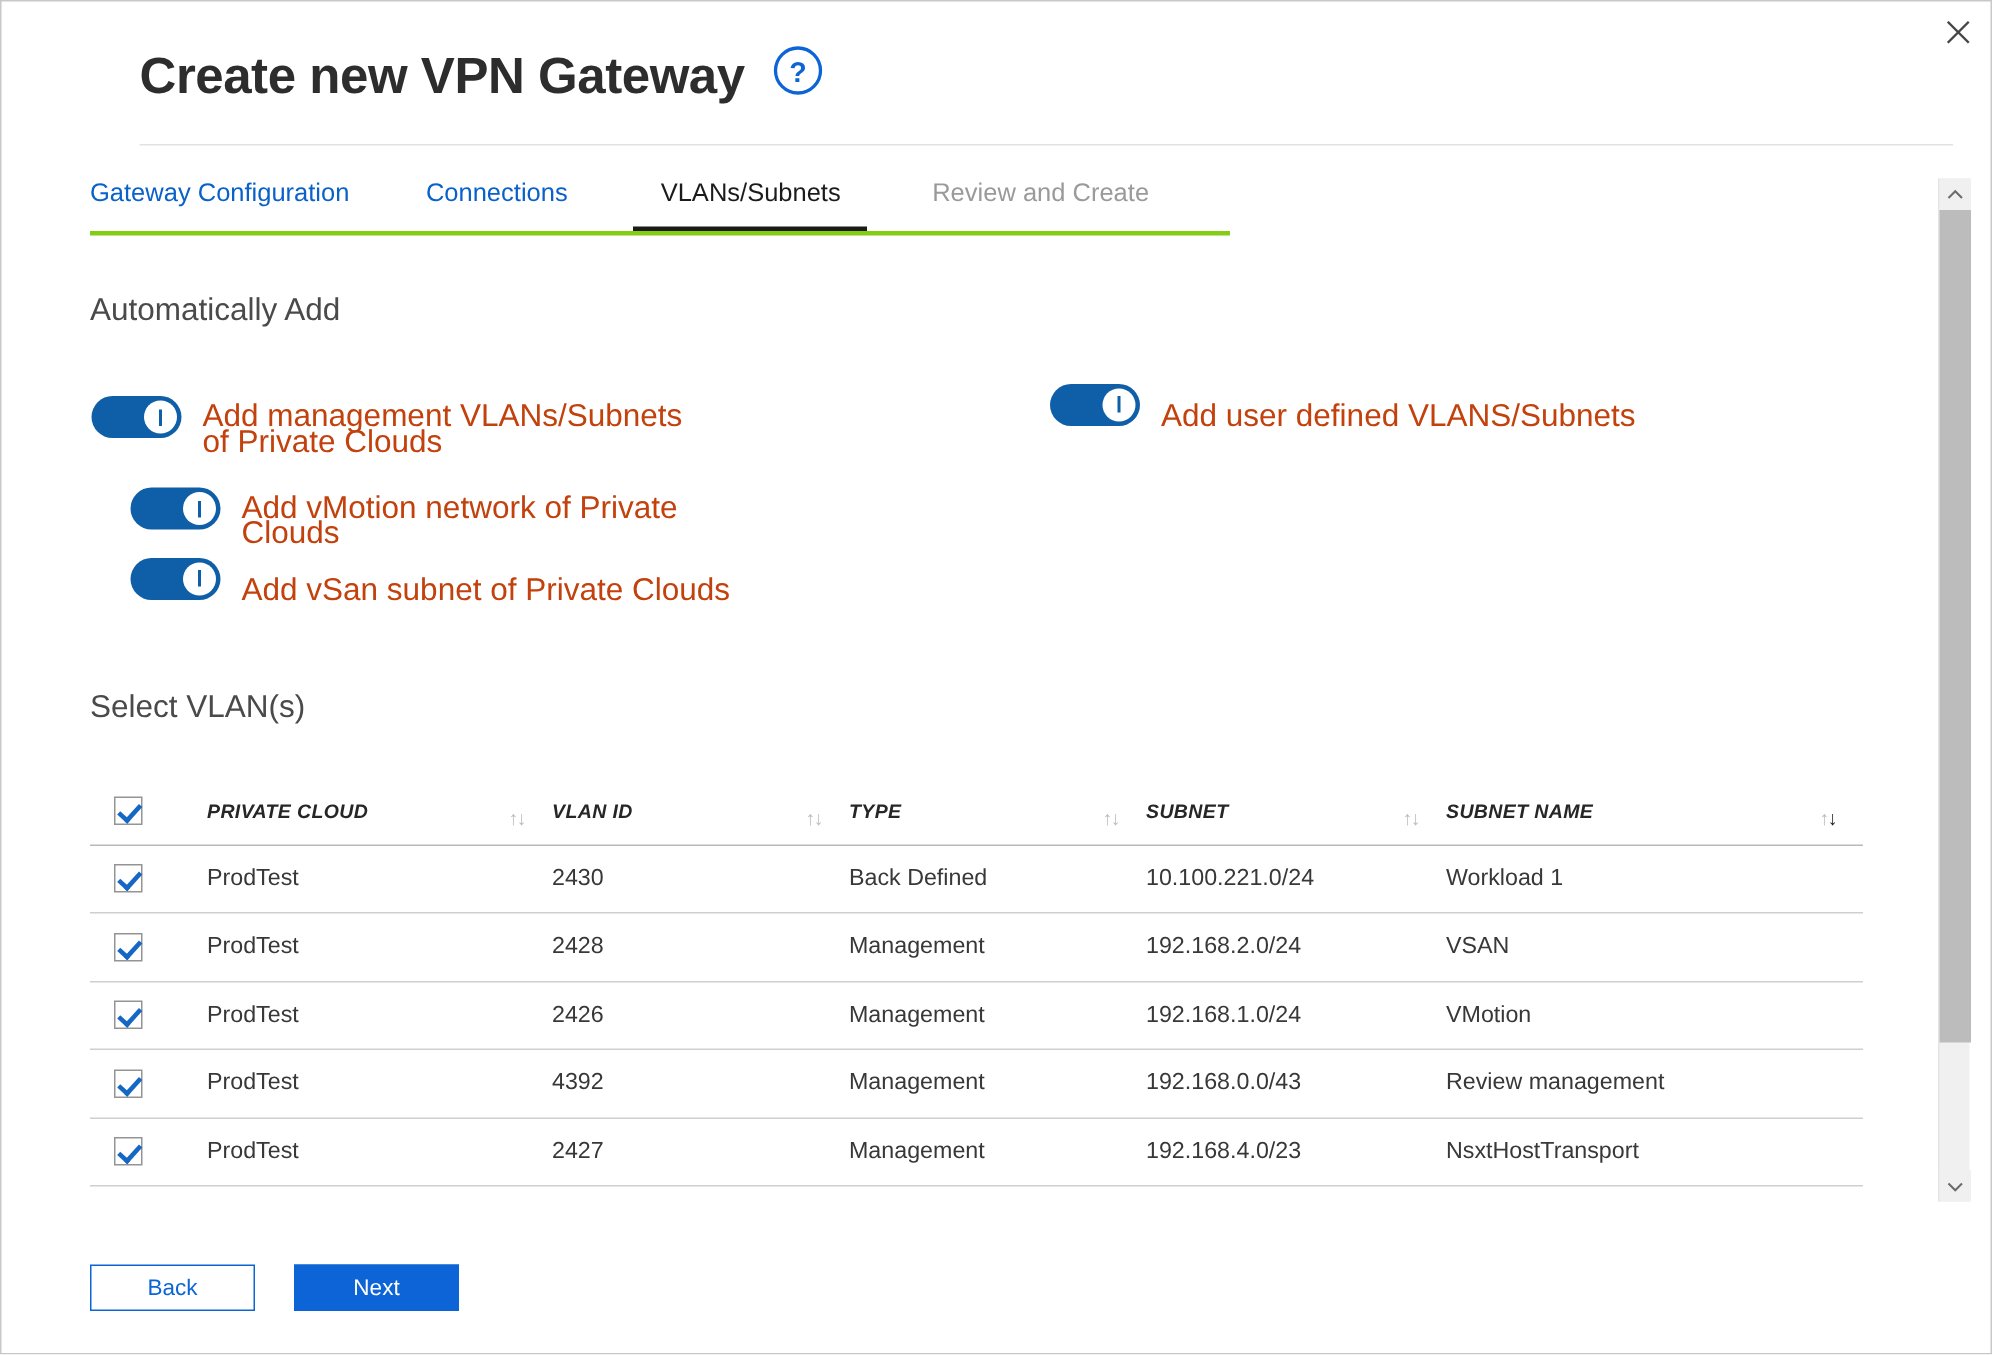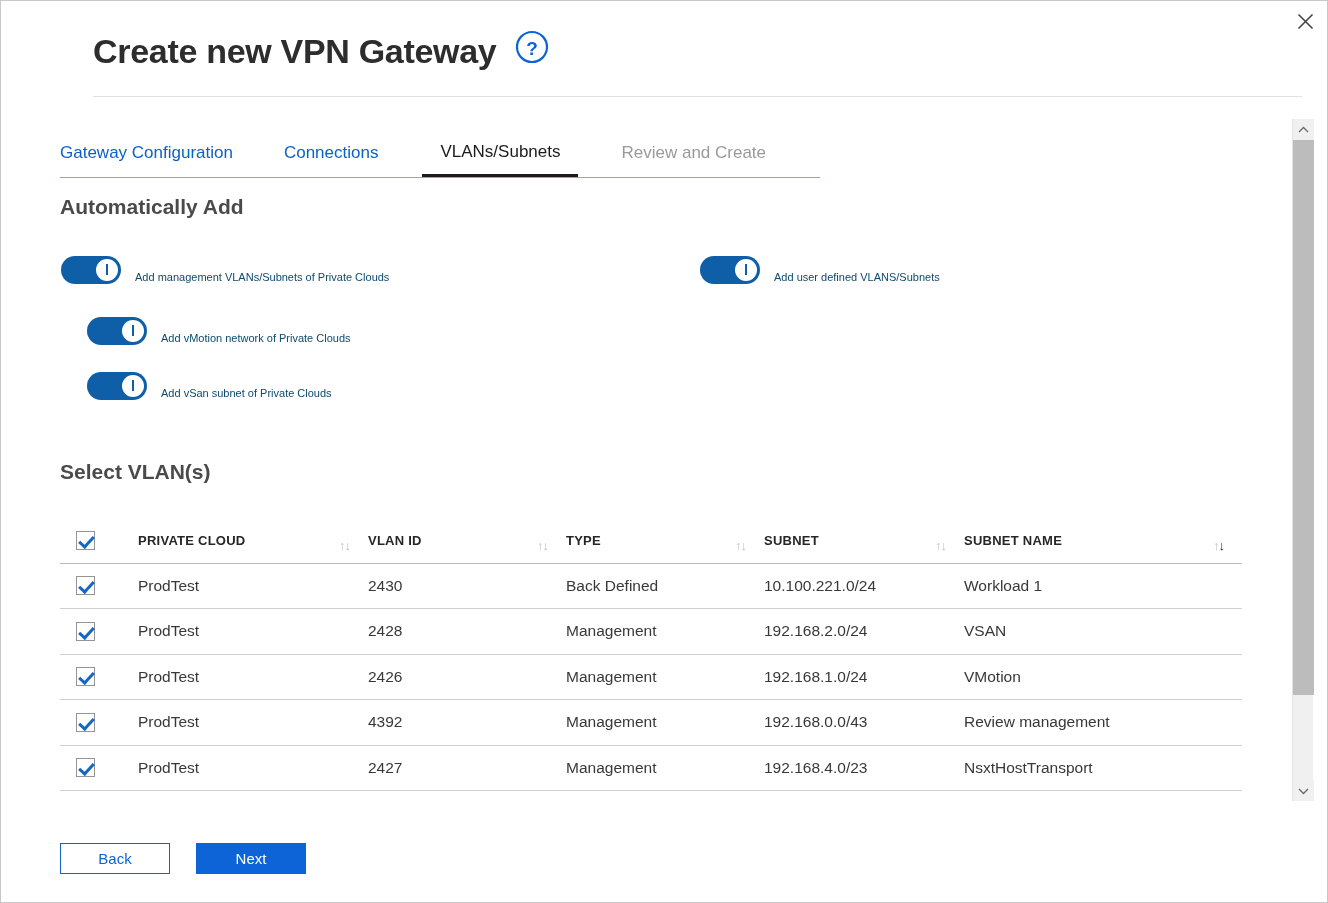--- a/index.html
+++ b/index.html
@@ -53,26 +53,26 @@
     display: inline-block;
     vertical-align: middle;
     margin-left: 14px;
     margin-top: -4px;
     cursor: pointer;
   }
 
   
   #tabs {
     position: absolute;
-    left: 59px; top: 138px;
+    left: 59px; top: 117px;
     width: 760px;
     height: 39px;
-    border-bottom: 1px solid #84cc16;
+    border-bottom: 3px solid #84cc16;
     display: flex;
-    align-items: center;
+    align-items: flex-start;
   }
   .tab {
     font-size: 17px;
     padding: 0 0 11px 0;
     margin-right: 0;
     cursor: pointer;
     white-space: nowrap;
     line-height: 22px;
   }
   .tab.link { color: #0a61c9; }
@@ -82,21 +82,21 @@
     margin-bottom: -1px;
     cursor: default;
   }
   .tab.disabled { color: #9a9a9a; cursor: default; }
 
   
   .section-title {
     position: absolute;
     font-size: 21px;
     color: #4a4a4a;
-    font-weight: bold;
+    font-weight: normal;
     margin: 0;
   }
   #auto-add-title { left: 59px; top: 194px; }
   #select-vlan-title { left: 59px; top: 459px; }
 
   
   .toggle-row {
     position: absolute;
     display: flex;
     align-items: center;
@@ -127,22 +127,22 @@
   }
   .switch .knob::after {
     content: "";
     width: 2px;
     height: 11px;
     background: #0f5fa8;
     display: block;
   }
   .toggle-label {
     margin-left: 14px;
-    font-size: 11px;
-    color: #0c4a6e;
+    font-size: 21px;
+    color: #c2410c;
     line-height: 17px;
     margin-top: 16px;
   }
   #toggle-mgmt .toggle-label { max-width: 330px; }
 
   
   #table-wrap {
     position: absolute;
     left: 59px; top: 518px;
     width: 1182px;
@@ -169,20 +169,21 @@
   thead th {
     height: 44px;
     font-size: 13px;
     font-weight: bold;
     color: #262626;
     letter-spacing: 0.25px;
     border-bottom: 1px solid #b9b9b9;
     position: relative;
     cursor: pointer;
     white-space: nowrap;
+    font-style: italic;
   }
   thead th.nosort { cursor: default; }
   .sort-icon {
     position: absolute;
     right: 18px;
     bottom: 11px;
     font-size: 13px;
     line-height: 13px;
     color: #bdbdbd;
     letter-spacing: -1px;

